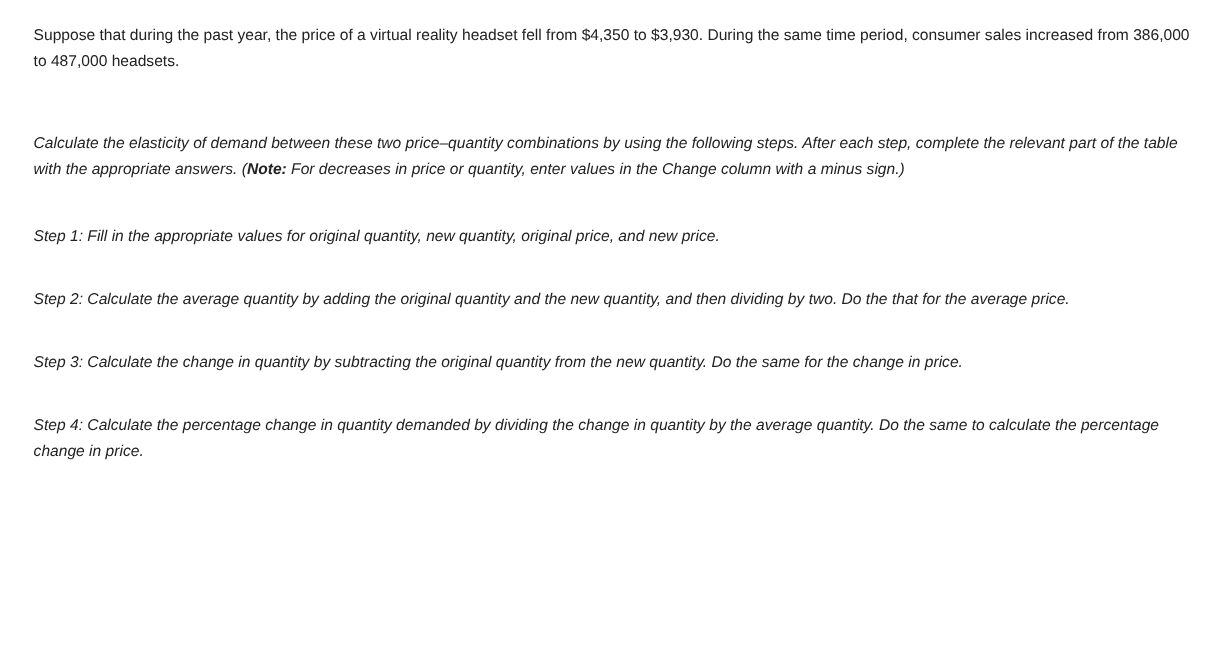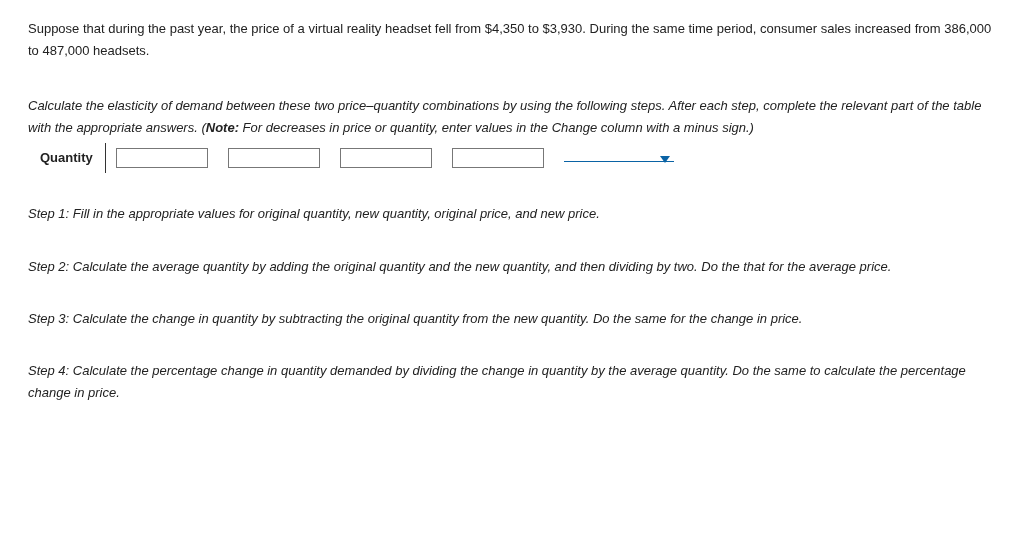--- a/index.html
+++ b/index.html
@@ -6,21 +6,21 @@
       font-family: Arial, Helvetica, sans-serif;
       font-size: 13px;
       color: #222;
       margin: 0;
       padding: 18px 28px;
       line-height: 1.7;
     }
     p {
       margin: 0 0 6px 0;
     }
-    .intro-block { margin-bottom: 33px; }
+    .intro-block { margin-bottom: 46px; }
     .instr-block { margin-bottom: 4px; font-style: italic; }
     .instr-block .note-bold { font-weight: bold; font-style: italic; }
 
     table.grid {
       border-collapse: collapse;
       margin-top: 4px;
       margin-bottom: 28px;
     }
     table.grid th {
       font-weight: bold;
@@ -89,37 +89,19 @@
 <div class="intro-block">
   <p>Suppose that during the past year, the price of a virtual reality headset fell from $4,350 to $3,930. During the same time period, consumer sales increased from 386,000 to 487,000 headsets.</p>
 </div>
 
 <div class="instr-block">
   <span>Calculate the elasticity of demand between these two price–quantity combinations by using the following steps. After each step, complete the relevant part of the table with the appropriate answers. (</span><span class="note-bold">Note:</span><span> For decreases in price or quantity, enter values in the Change column with a minus sign.)</span>
 </div>
 
 <table class="grid">
   <tbody>
-  <tr>
-    <td class="rowlabel">Quantity</td>
-    <td><span class="field">
-            <input type="text" style="">
-          </span></td>
-    <td><span class="field">
-            <input type="text" style="">
-          </span></td>
-    <td><span class="field">
-            <input type="text" style="">
-          </span></td>
-    <td><span class="field">
-            <input type="text" style="">
-          </span></td>
-    <td><span class="dd">
-            <span class="chev"></span>
-          </span></td>
-  </tr>
 </tbody>
   </table>
 
 <p class="step">Step 1: Fill in the appropriate values for original quantity, new quantity, original price, and new price.</p>
 <p class="step">Step 2: Calculate the average quantity by adding the original quantity and the new quantity, and then dividing by two. Do the that for the average price.</p>
 <p class="step">Step 3: Calculate the change in quantity by subtracting the original quantity from the new quantity. Do the same for the change in price.</p>
 <p class="step">Step 4: Calculate the percentage change in quantity demanded by dividing the change in quantity by the average quantity. Do the same to calculate the percentage change in price.</p>
 
 </body></html>

